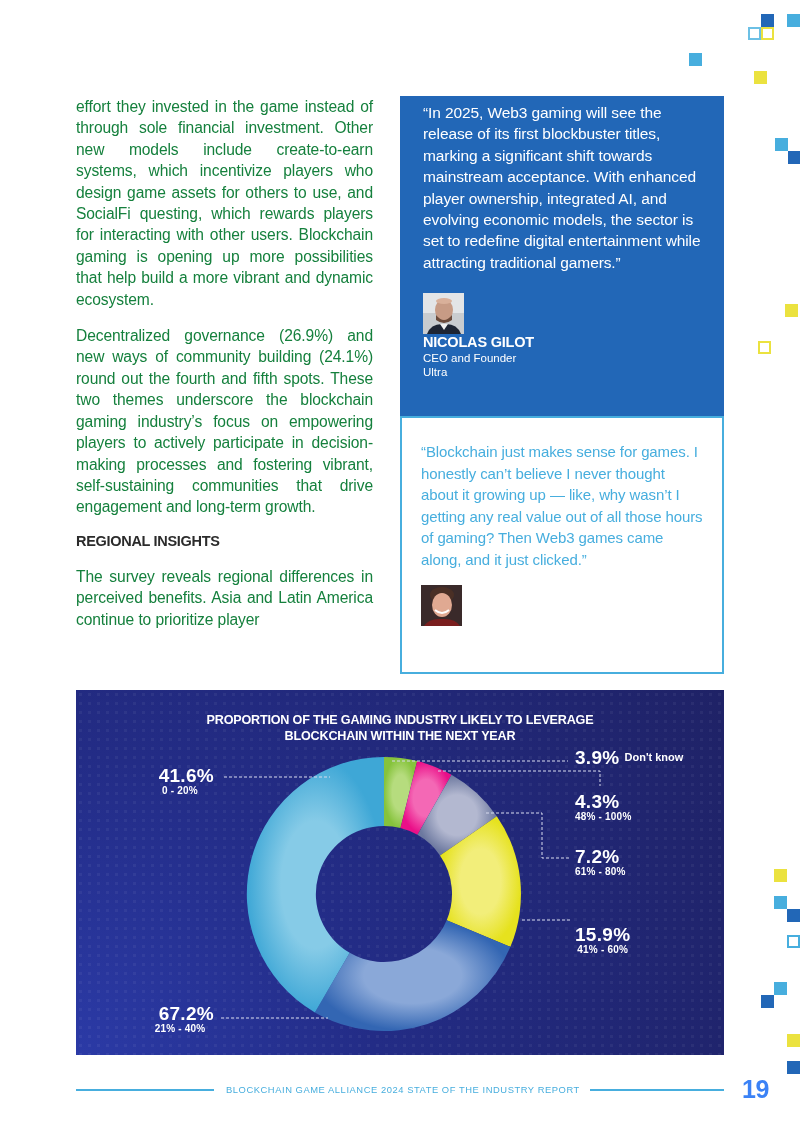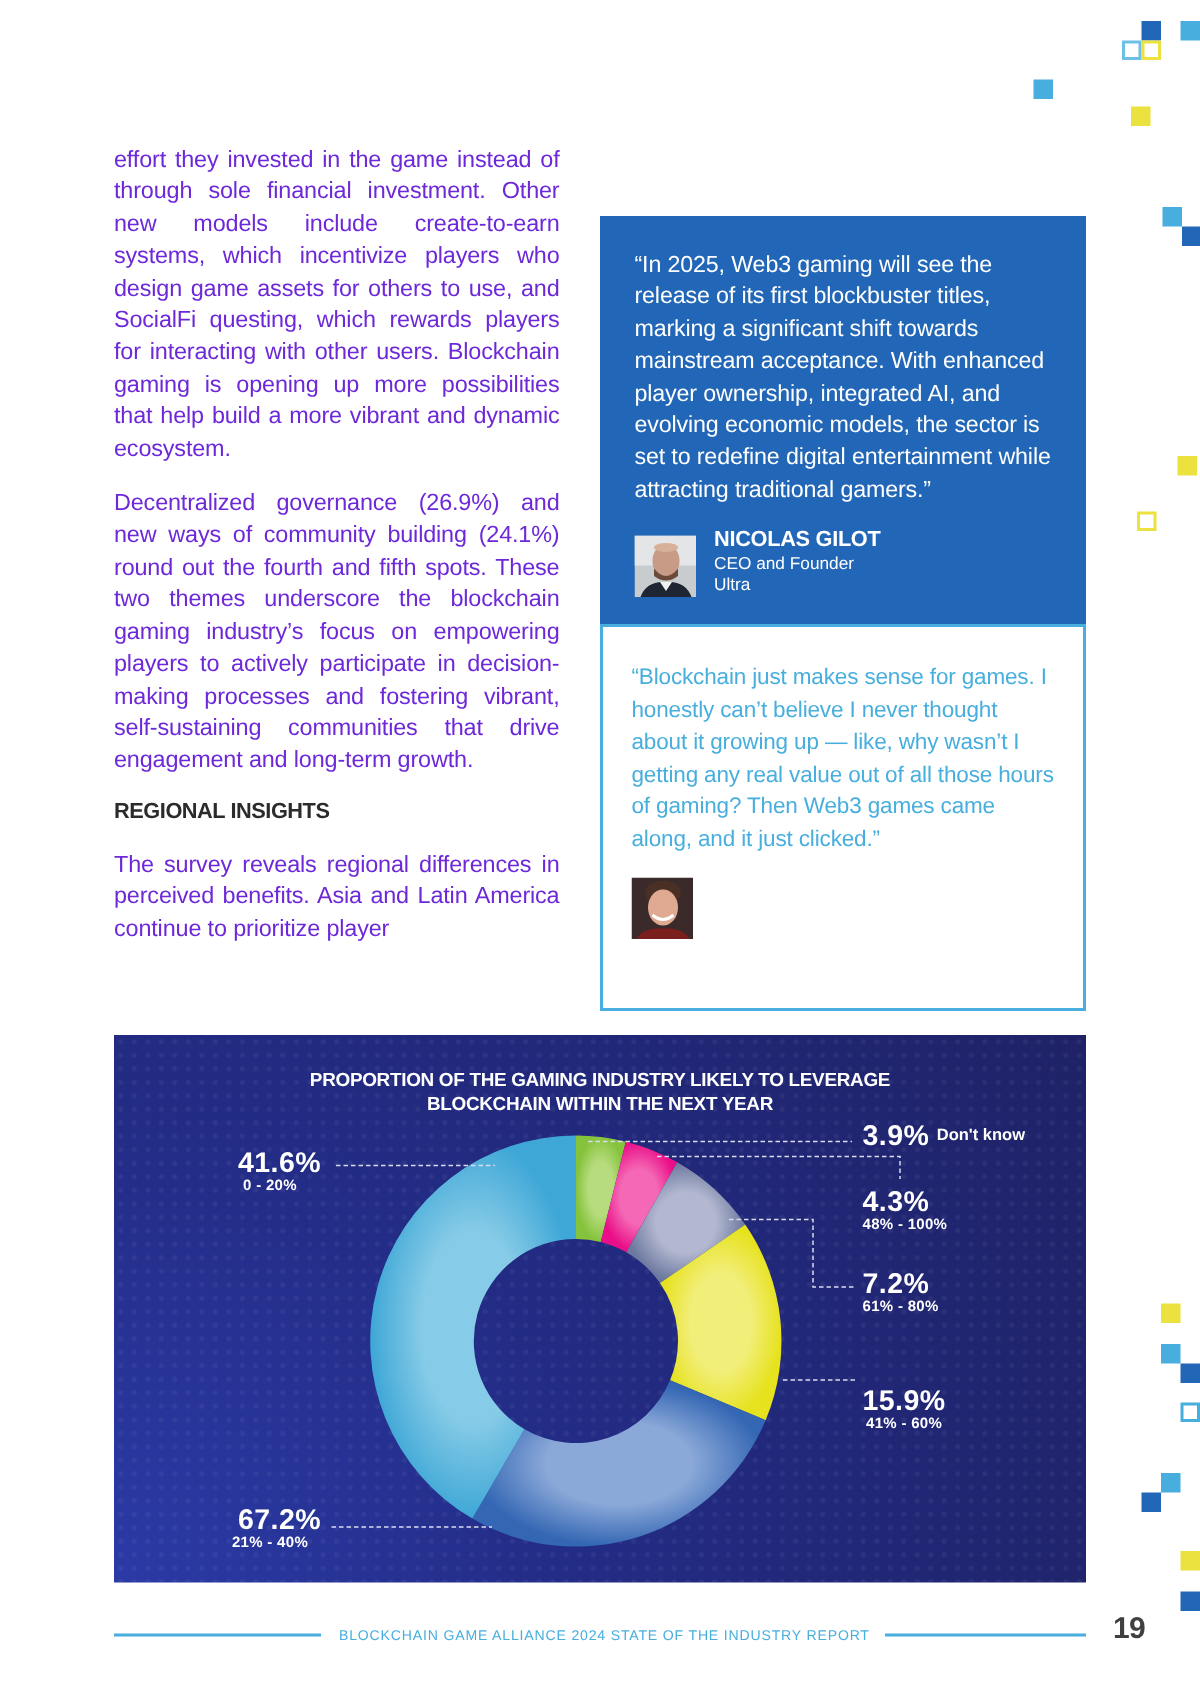--- a/index.html
+++ b/index.html
@@ -3,26 +3,26 @@
 <meta charset="utf-8">
 <style>
   * { margin: 0; padding: 0; box-sizing: border-box; }
   html, body { width: 800px; height: 1131px; background: #ffffff; overflow: hidden; }
   body { position: relative; font-family: "Liberation Sans", "DejaVu Sans", sans-serif; color: #3a3a3a; }
 
   .deco { position: absolute; width: 13px; height: 13px; }
   .deco.outline { background: transparent; border: 2px solid; }
 
   .left-col { position: absolute; left: 76px; top: 96px; width: 297px; }
-  .body-p { font-size: 15.6px; line-height: 21.4px; text-align: justify; color: #6d28d9; margin-bottom: 15px; letter-spacing: -0.1px; }
+  .body-p { font-size: 15.6px; line-height: 21.4px; text-align: justify; color: #15803d; margin-bottom: 15px; letter-spacing: -0.1px; }
   .section-h { font-size: 14.5px; font-weight: bold; color: #2b2b2b; margin: 4px 0 17px 0; letter-spacing: -0.3px; }
 
-  .quote1 { position: absolute; left: 400px; top: 96px; width: 324px; height: 324px; background: #2267b7; padding: 22px 20px 0 23px; margin-top: 48px; }
+  .quote1 { position: absolute; left: 400px; top: 96px; width: 324px; height: 324px; background: #2267b7; padding: 6px 20px 0 23px; }
   .quote1 .qtext { color: #ffffff; font-size: 15.5px; line-height: 21.4px; letter-spacing: -0.1px; }
-  .person { display: flex; align-items: flex-start; margin-top: 15px; }
+  .person { display: flex; align-items: flex-start; margin-top: 15px; flex-direction: column; }
   .avatar { width: 41px; height: 41px; flex: none; margin-right: 12px; margin-top: 5px; }
   .pname { font-size: 14.5px; font-weight: bold; line-height: 17px; letter-spacing: -0.2px; }
   .prole, .porg { font-size: 11.5px; line-height: 14px; }
   .quote1 .pname, .quote1 .prole, .quote1 .porg { color: #ffffff; }
 
   .quote2 { position: absolute; left: 400px; top: 416px; width: 324px; height: 258px; border: 2.5px solid #47aede; background: #fff; padding: 23px 18px 0 19px; }
   .quote2 .qtext { color: #47aede; font-size: 15px; line-height: 21.5px; letter-spacing: -0.1px; }
   .quote2 .person { margin-top: 12px; }
   .quote2 .avatar { margin-top: 3px; }
   .quote2 .pname { color: #47aede; }
@@ -36,21 +36,21 @@
   .chart-title { position: absolute; left: 0; right: 0; top: 22px; text-align: center; color: #fff; font-weight: bold; font-size: 12.6px; line-height: 16px; letter-spacing: -0.2px; }
   .chart svg.donut { position: absolute; left: 0; top: 0; }
   .lbl { position: absolute; color: #fff; }
   .lbl .v { font-weight: bold; font-size: 19px; line-height: 19px; letter-spacing: 0.3px; }
   .lbl .s { font-weight: bold; font-size: 10px; line-height: 12px; letter-spacing: 0.2px; text-align: center; }
   .lbl .side { font-weight: bold; font-size: 11px; margin-left: 5px; vertical-align: 3px; }
   .lbl.right-align { text-align: right; }
 
   .footer-line { position: absolute; height: 1.5px; background: #47aede; top: 1089px; }
   .footer-text { position: absolute; left: 226px; top: 1084px; font-size: 9.4px; letter-spacing: 0.55px; color: #47aede; }
-  .page-num { position: absolute; left: 742px; top: 1075px; font-size: 20px; color: #404040; font-weight: bold; letter-spacing: -0.5px; }
+  .page-num { position: absolute; left: 742px; top: 1075px; font-size: 25px; color: #3b82f6; font-weight: bold; letter-spacing: -0.5px; }
 </style>
 </head>
 <body>
 
 <div class="deco" style="left:761px;top:14px;background:#2267b7;"></div>
 <div class="deco outline" style="left:748px;top:27px;border-color:#6cc0e5;"></div>
 <div class="deco outline" style="left:761px;top:27px;border-color:#ebe23f;"></div>
 <div class="deco" style="left:787px;top:14px;background:#47aede;"></div>
 <div class="deco" style="left:689px;top:53px;background:#47aede;"></div>
 <div class="deco" style="left:754px;top:71px;background:#ebe23f;"></div>

